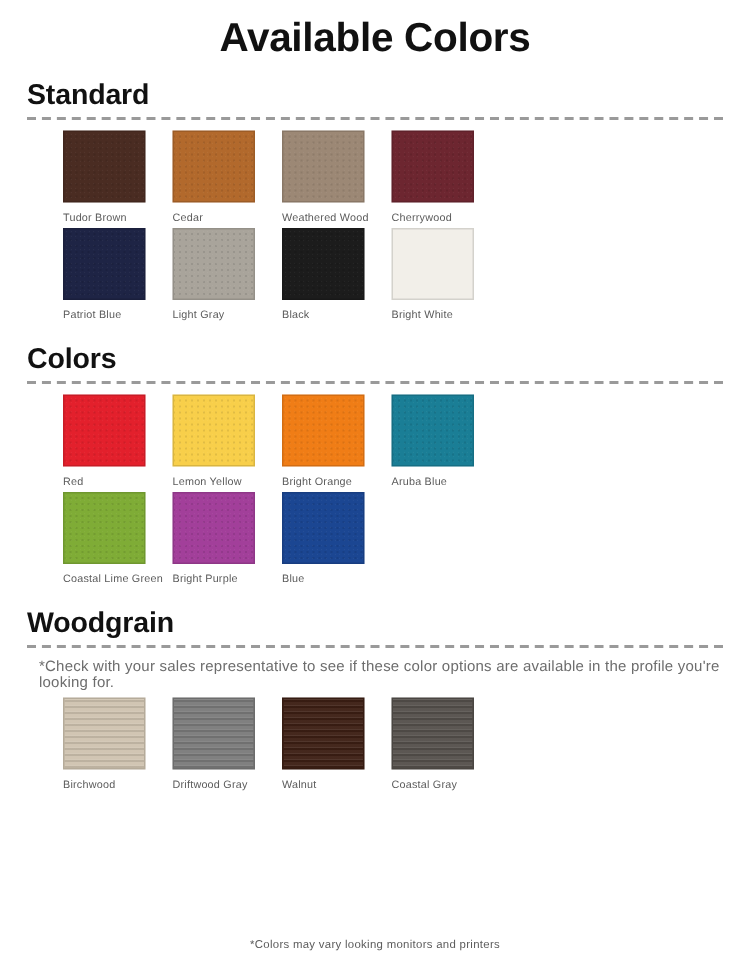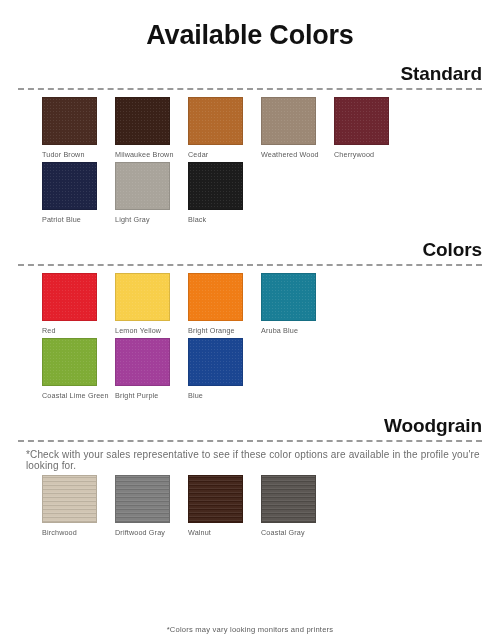--- a/index.html
+++ b/index.html
@@ -22,37 +22,36 @@
     box-sizing: border-box;
   }
 
   
   .page-title {
     text-align: center;
     font-size: 27px;
     font-weight: bold;
     color: #111111;
     letter-spacing: -0.2px;
-    padding-top: 20px;
+    padding-top: 10px;
     margin: 0;
   }
 
   
   .section {
     padding: 0 18px;
   }
   .section-header {
     font-size: 19px;
     font-weight: bold;
     color: #111111;
     margin: 0;
     padding-top: 12px;
     padding-bottom: 3px;
     letter-spacing: -0.1px;
-    text-align: right;
   }
   .divider {
     border-top: 2px dashed #9a9a9a;
     height: 0;
     margin: 0 0 7px 0;
   }
   .section-note {
     font-size: 10px;
     color: #6d6d6d;
     margin: 0 0 4px 0;
@@ -137,24 +136,20 @@
   <div id="sections-root">
       <div class="section">
         <div class="section-header">Standard</div>
         <div class="divider"></div>
         <div class="swatch-row">
           <div class="swatch-cell">
             <div class="swatch swatch-noise" style="background: rgb(74, 44, 34);"></div>
             <div class="swatch-label">Tudor Brown</div>
           </div>
           <div class="swatch-cell">
-            <div class="swatch swatch-noise" style="background: rgb(58, 33, 24);"></div>
-            <div class="swatch-label">Milwaukee Brown</div>
-          </div>
-          <div class="swatch-cell">
             <div class="swatch swatch-noise" style="background: rgb(178, 105, 44);"></div>
             <div class="swatch-label">Cedar</div>
           </div>
           <div class="swatch-cell">
             <div class="swatch swatch-noise" style="background: rgb(156, 136, 117);"></div>
             <div class="swatch-label">Weathered Wood</div>
           </div>
           <div class="swatch-cell">
             <div class="swatch swatch-noise" style="background: rgb(109, 38, 48);"></div>
             <div class="swatch-label">Cherrywood</div>
@@ -165,20 +160,24 @@
             <div class="swatch swatch-noise" style="background: rgb(30, 36, 69);"></div>
             <div class="swatch-label">Patriot Blue</div>
           </div>
           <div class="swatch-cell">
             <div class="swatch swatch-noise" style="background: rgb(169, 164, 155);"></div>
             <div class="swatch-label">Light Gray</div>
           </div>
           <div class="swatch-cell">
             <div class="swatch swatch-noise" style="background: rgb(28, 28, 28);"></div>
             <div class="swatch-label">Black</div>
+          </div>
+          <div class="swatch-cell">
+            <div class="swatch" style="background: rgb(242, 239, 233);"></div>
+            <div class="swatch-label">Bright White</div>
           </div>
         </div>
       </div>
       <div class="section">
         <div class="section-header">Colors</div>
         <div class="divider"></div>
         <div class="swatch-row">
           <div class="swatch-cell">
             <div class="swatch swatch-noise" style="background: rgb(227, 32, 44);"></div>
             <div class="swatch-label">Red</div>

